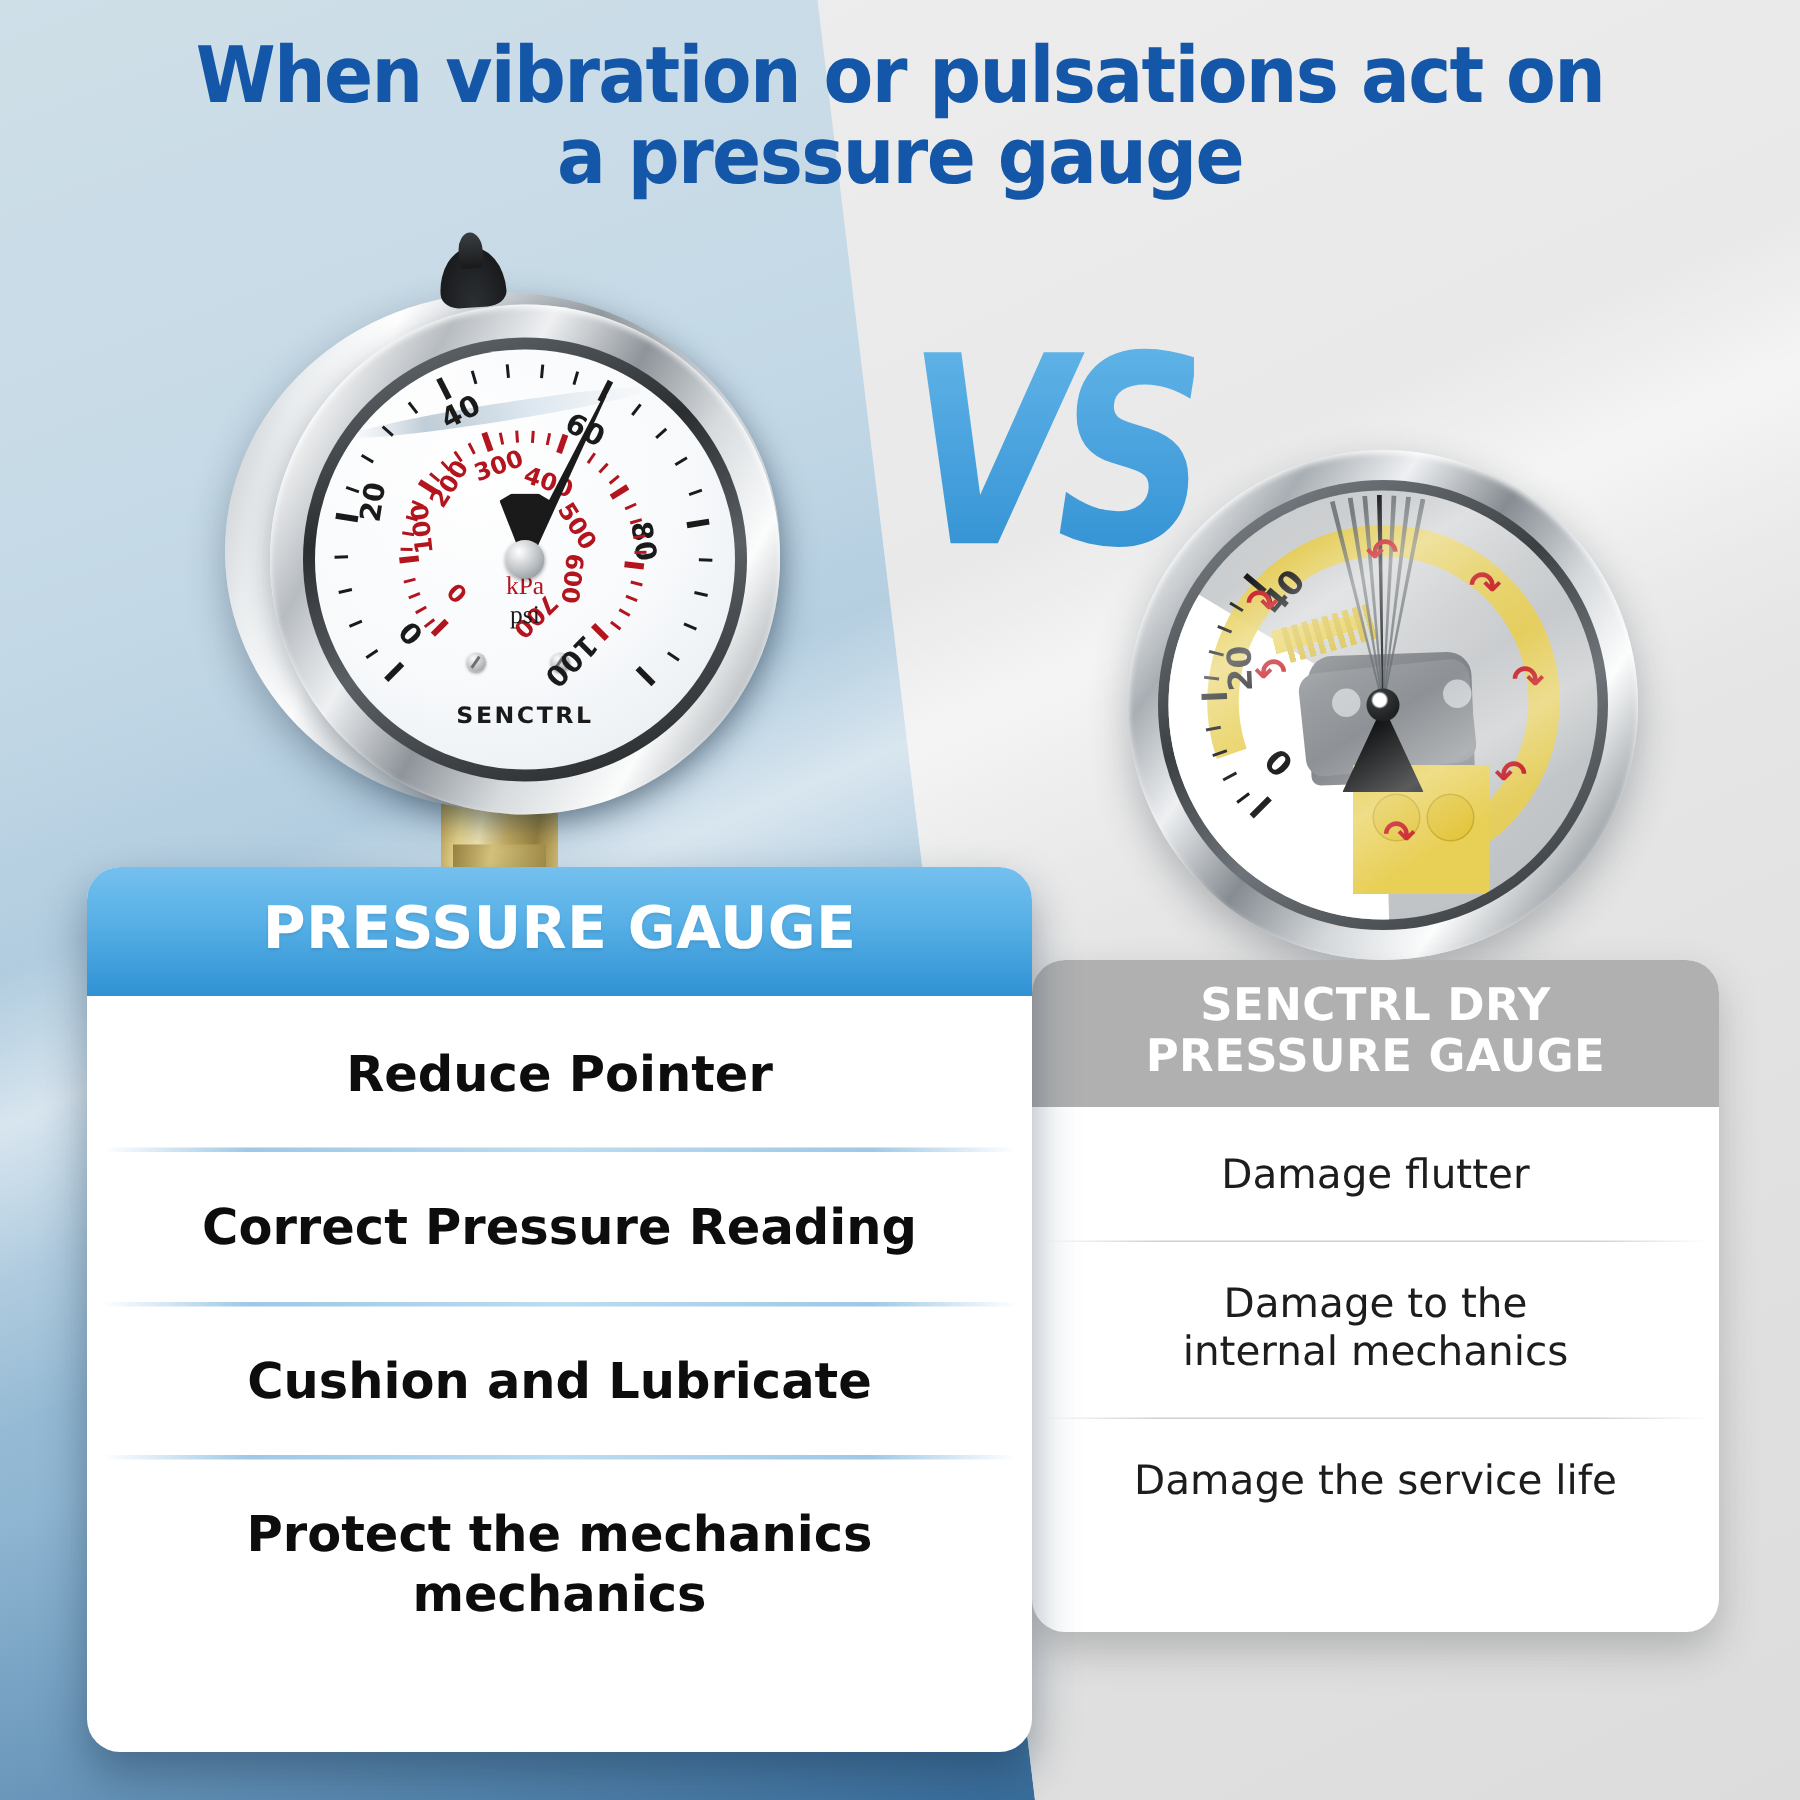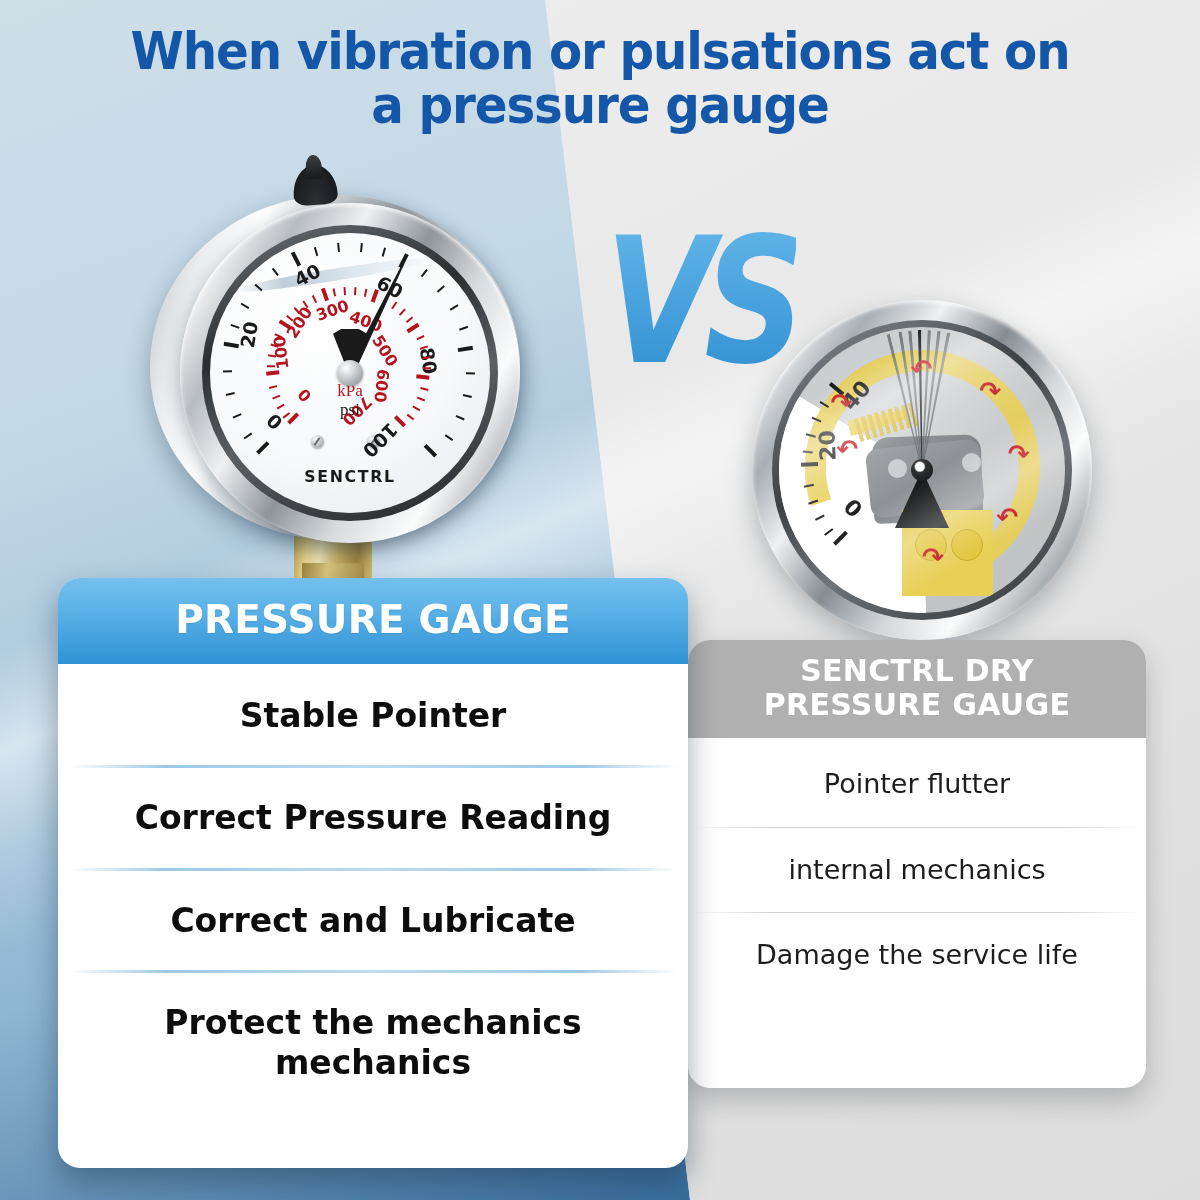--- a/index.html
+++ b/index.html
@@ -483,47 +483,48 @@
   </div>
 </div>
 
 <div class="card" id="card-right">
   <div class="card-head">
     <div>SENCTRL DRY</div>
     <div>PRESSURE GAUGE</div>
   </div>
   <div class="card-body" id="dry-list">
       <div class="row">
-        <div>Pointer flutter</div>
+        <div>Damage flutter</div>
       </div>
       <div class="div"></div>
       <div class="row">
+        <div>Damage to the</div>
         <div>internal mechanics</div>
       </div>
       <div class="div"></div>
       <div class="row">
         <div>Damage the service life</div>
       </div>
     </div>
 </div>
 
 <div class="card" id="card-left">
   <div class="card-head">
     <div>PRESSURE GAUGE</div>
   </div>
   <div class="card-body" id="liquid-list">
       <div class="row">
-        <div>Stable Pointer</div>
+        <div>Reduce Pointer</div>
       </div>
       <div class="div"></div>
       <div class="row">
         <div>Correct Pressure Reading</div>
       </div>
       <div class="div"></div>
       <div class="row">
-        <div>Correct and Lubricate</div>
+        <div>Cushion and Lubricate</div>
       </div>
       <div class="div"></div>
       <div class="row">
         <div>Protect the mechanics mechanics</div>
       </div>
     </div>
 </div>
 
 </body></html>

